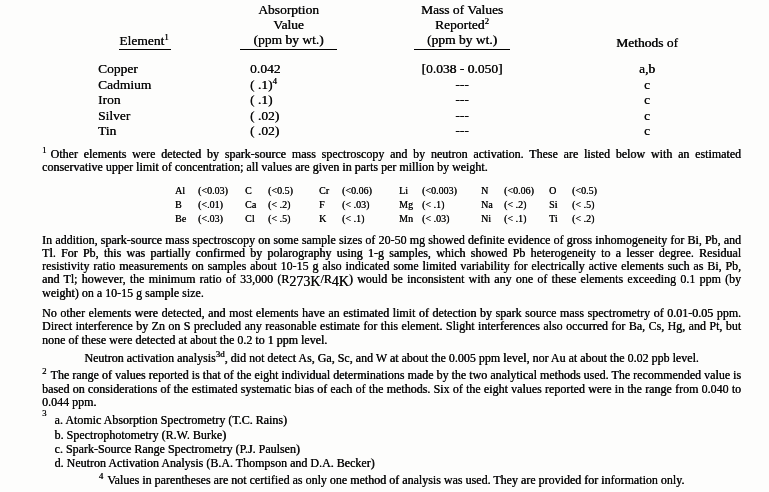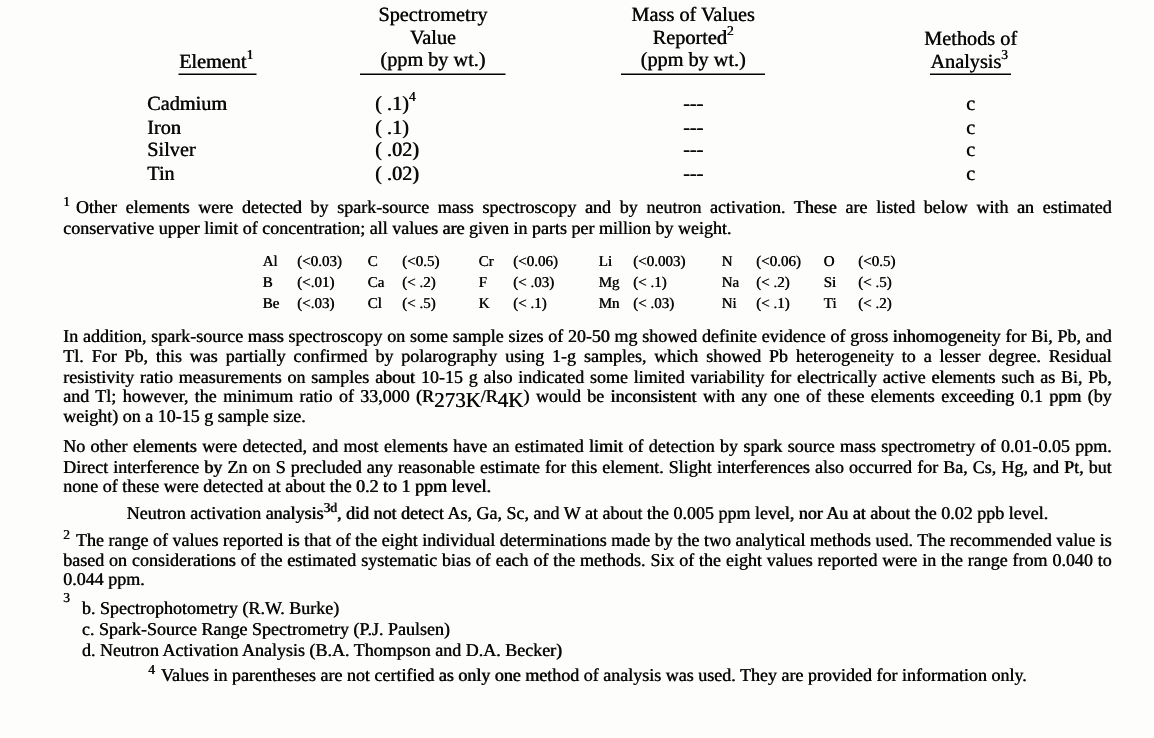--- a/index.html
+++ b/index.html
@@ -45,36 +45,41 @@
 </style>
 </head>
 <body>
 
 <div>
   <div class="mhead">
     <div class="hc c1">
       <div><span class="unders"><span>Element</span><sup>1</sup></span></div>
     </div>
     <div class="hc c2">
-      <div>Spectrometry</div>
+      <div>Absorption</div>
       <div>Value</div>
       <div><span class="padwide">(ppm by wt.)</span></div>
     </div>
     <div class="hc c3">
       <div>Mass of Values</div>
       <div><span>Reported</span><sup>2</sup></div>
       <div><span class="padwide">(ppm by wt.)</span></div>
     </div>
     <div class="hc c4">
       <div>Methods of</div>
-      <div><span class="unders"><span>Analysis</span><sup>3</sup></span></div>
     </div>
   </div>
 
   <div class="mrows">
+    <div class="mrow">
+      <div class="e">Copper</div>
+      <div class="v"><span>0.042</span><sup></sup></div>
+      <div class="r">[0.038 - 0.050]</div>
+      <div class="m">a,b</div>
+    </div>
     <div class="mrow">
       <div class="e">Cadmium</div>
       <div class="v"><span>( .1)</span><sup>4</sup></div>
       <div class="r">---</div>
       <div class="m">c</div>
     </div>
     <div class="mrow">
       <div class="e">Iron</div>
       <div class="v"><span>( .1)</span><sup></sup></div>
       <div class="r">---</div>
@@ -128,19 +133,20 @@
 
 <p class="para p2"><span>No other elements were detected, and most elements have an estimated limit of detection by spark source mass spectrometry of 0.01-0.05 ppm. Direct interference by Zn on S precluded any reasonable estimate for this element.  Slight interferences also occurred for Ba, Cs, Hg, and Pt, but none of these were detected at about the 0.2 to 1 ppm level.</span></p>
 
 <p class="para p3 single"><span>Neutron activation analysis</span><sup>3d</sup><span>, did not detect As, Ga, Sc, and W at about the 0.005 ppm level, nor Au at about the 0.02 ppb level.</span></p>
 
 <p class="para fn2"><sup class="fnm">2</sup><span>The range of values reported is that of the eight individual determinations made by the two analytical methods used.  The recommended value is based on considerations of the estimated systematic bias of each of the methods.  Six of the eight values reported were in the range from 0.040 to 0.044 ppm.</span></p>
 
 <div class="fn3">
   <sup class="fnm">3</sup>
   <div class="items">
+    <div>a. Atomic Absorption Spectrometry (T.C. Rains)</div>
     <div>b. Spectrophotometry (R.W. Burke)</div>
     <div>c. Spark-Source Range Spectrometry (P.J. Paulsen)</div>
     <div>d. Neutron Activation Analysis (B.A. Thompson and D.A. Becker)</div>
   </div>
 </div>
 
 <p class="para fn4 single"><sup class="fnm">4</sup><span>Values in parentheses are not certified as only one method of analysis was used.  They are provided for information only.</span></p>
 
 </body></html>

